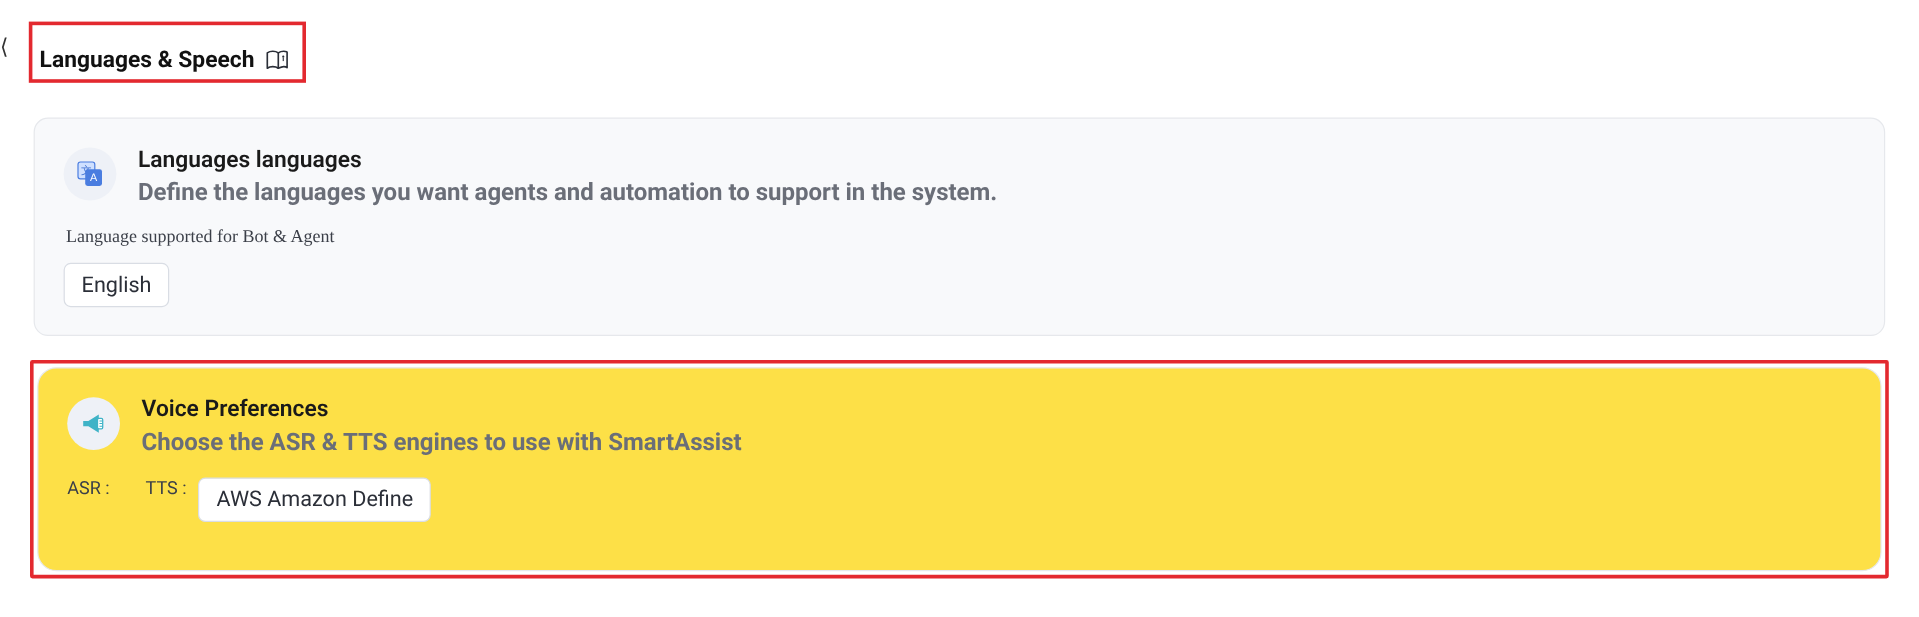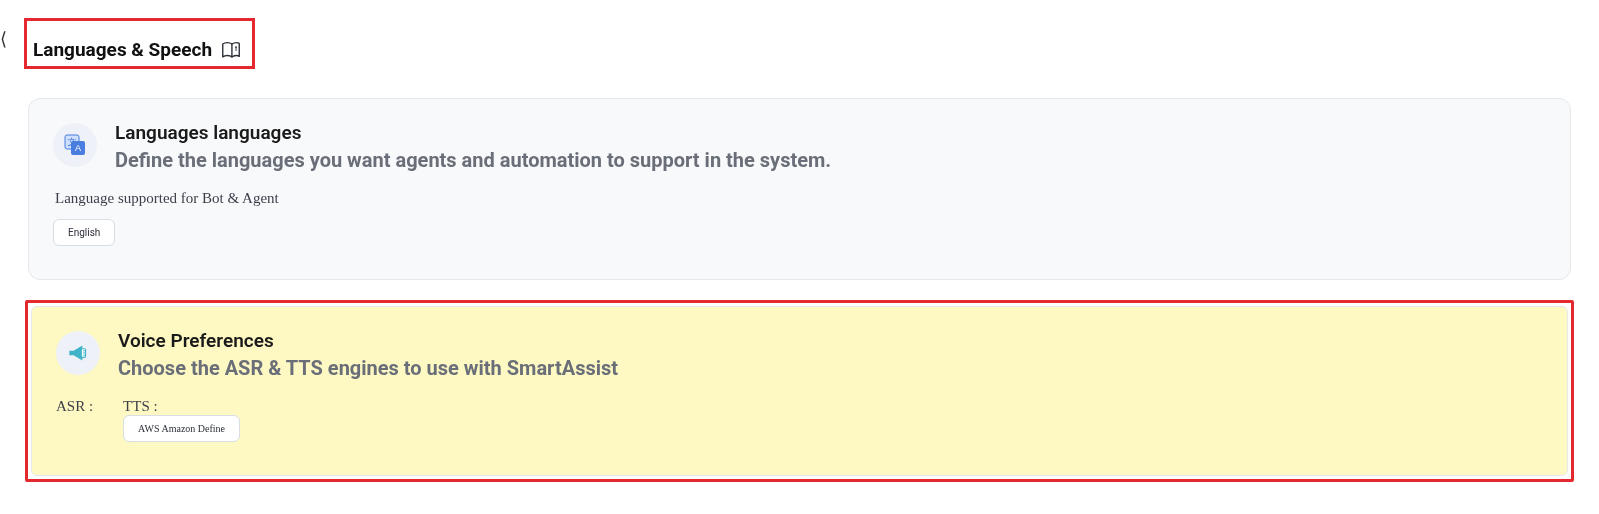--- a/index.html
+++ b/index.html
@@ -61,23 +61,23 @@
       right: 25px;
       top: 300px;
       height: 182px;
       border: 3px solid #e3292f;
       border-radius: 2px;
       padding: 3px;
     }
     .card-2 {
       width: 100%;
       height: 100%;
-      background: #fef9c3;
+      background: #fde047;
       border: 1px solid #e6e8ec;
-      border-radius: 6px;
+      border-radius: 16px;
       padding: 22px 24px;
       position: relative;
     }
     .card-header {
       display: flex;
       align-items: flex-start;
       gap: 18px;
       margin-bottom: 18px;
     }
     .card-icon {
@@ -109,34 +109,34 @@
       margin-left: 2px;
       font-family: Liberation Serif, serif;
     }
     .chip-row {
       display: flex;
       gap: 14px;
       align-items: flex-start;
     }
     .chip-group {
       display: flex;
-      flex-direction: column;
-      font-family: Liberation Serif, serif;
+      flex-direction: row;
+      gap: 10px;
     }
     .chip-label {
       font-size: 15px;
       color: #3b3f48;
     }
     .chip {
       display: inline-block;
       padding: 7px 14px;
       background: #ffffff;
       border: 1px solid #d9dde4;
       border-radius: 6px;
-      font-size: 10px;
+      font-size: 18px;
       color: #2b2f38;
       white-space: nowrap;
     }
     .voice-row {
       display: flex;
       gap: 30px;
     }
   </style>
 </head>
 <body>

